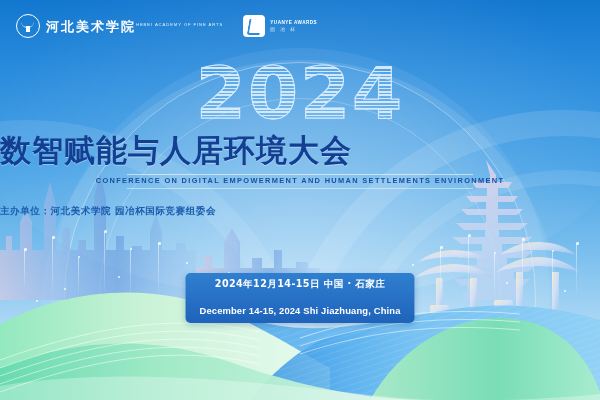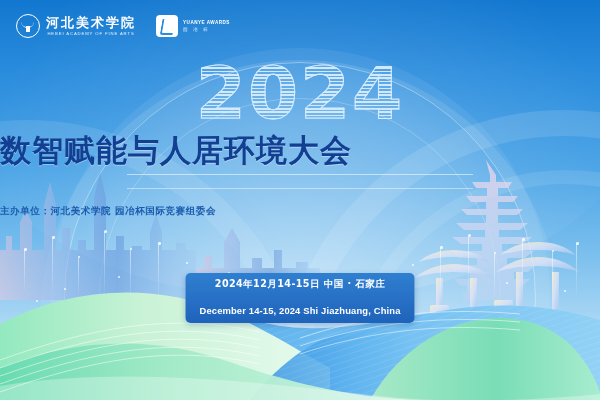--- a/index.html
+++ b/index.html
@@ -54,21 +54,21 @@
   
   .dot{position:absolute;background:#ffffff;border-radius:50%;opacity:.85;}
   .streak{position:absolute;width:1px;background:linear-gradient(180deg,rgba(255,255,255,0.55),rgba(255,255,255,0));}
 
   
   .header{position:absolute;left:0;top:0;width:600px;height:52px;display:flex;align-items:center;padding-left:16px;box-sizing:border-box;gap:14px;}
   .logo1{display:flex;align-items:center;gap:6px;}
   .logo1-mark{width:22px;height:22px;border-radius:50%;border:1.6px solid #ffffff;position:relative;flex:none;}
   .logo1-mark:before{content:"";position:absolute;left:4px;top:5px;width:13px;height:7px;border-bottom:1.6px solid #fff;border-radius:0 0 8px 8px;}
   .logo1-mark:after{content:"";position:absolute;left:8.5px;top:11px;width:4px;height:6px;background:#fff;}
-  .logo1-txt{display:flex;flex-direction:column;line-height:1;align-items:center;}
+  .logo1-txt{display:flex;flex-direction:row;line-height:1;}
   .logo1-cn{font-size:13px;color:#ffffff;letter-spacing:2px;font-weight:700;font-family:"DejaVu Sans",sans-serif;white-space:nowrap;}
   .logo1-en{font-size:4.2px;color:#e6f2fd;letter-spacing:.9px;margin-top:3px;white-space:nowrap;}
   .logo2{display:flex;align-items:center;gap:5px;margin-left:6px;}
   .logo2-mark{width:22px;height:22px;border-radius:4px;background:#ffffff;position:relative;flex:none;}
   .logo2-mark:before{content:"";position:absolute;left:5px;top:4px;width:11px;height:14px;border-left:2.4px solid #2a8cdd;border-bottom:2.4px solid #2a8cdd;transform:skewX(-10deg);border-radius:0 0 0 3px;}
   .logo2-txt{display:flex;flex-direction:column;line-height:1.15;}
   .logo2-en{font-size:4.6px;color:#ffffff;letter-spacing:.5px;font-weight:700;white-space:nowrap;}
   .logo2-cn{font-size:4.6px;color:#dceeff;letter-spacing:2px;margin-top:2px;font-family:"DejaVu Sans",sans-serif;white-space:nowrap;}
 
   
@@ -290,20 +290,21 @@
       </div>
     </div>
   </div>
 
   <div class="year-wrap">
     <div class="year">2024</div>
   </div>
 
   <div class="title-cn">数智赋能与人居环境大会</div>
   <div class="sub-rule"></div>
+  <div class="title-en">CONFERENCE ON DIGITAL EMPOWERMENT AND HUMAN SETTLEMENTS ENVIRONMENT</div>
   <div class="sub-rule2"></div>
 
   <div class="organizer">主办单位：河北美术学院  园冶杯国际竞赛组委会</div>
 
   <div class="date-badge">
     <div class="date-cn">2024年12月14-15日  中国 · 石家庄</div>
     <div class="date-en">December 14-15, 2024 Shi Jiazhuang, China</div>
   </div>
 
 </div>

